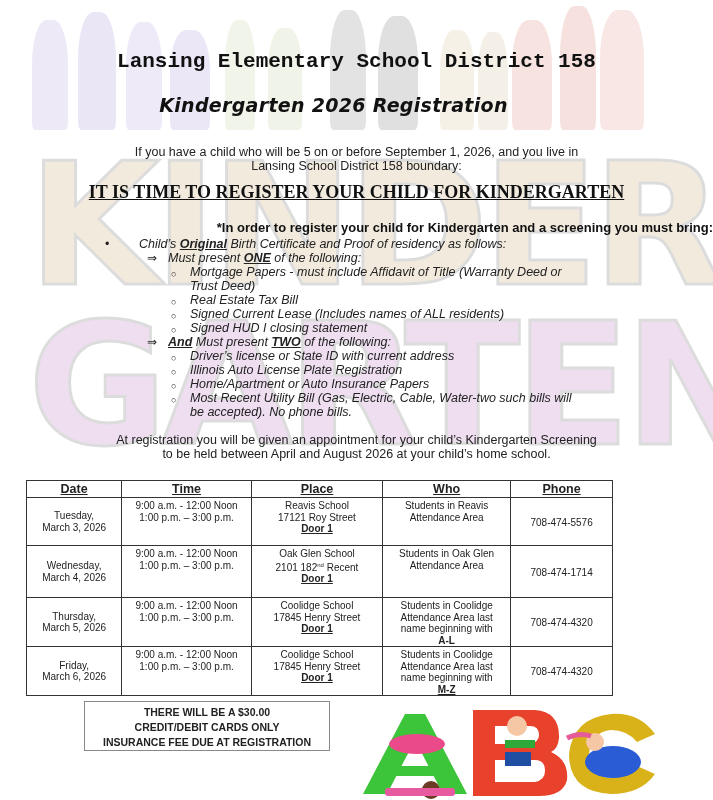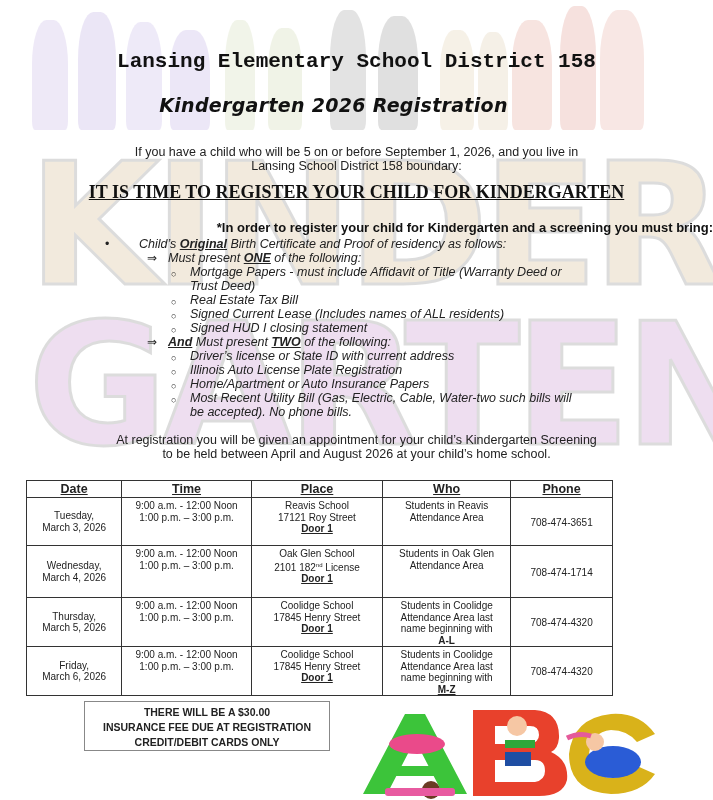--- a/index.html
+++ b/index.html
@@ -145,34 +145,34 @@
         </td>
       <td>
           <div>Reavis School</div>
           <div>17121 Roy Street</div>
           <span class="door">Door 1</span>
         </td>
       <td>
           <div>Students in Reavis</div>
           <div>Attendance Area</div>
         </td>
-      <td class="phone">708-474-3651</td>
+      <td class="phone">708-474-5576</td>
     </tr>
     <tr style="height:52px;">
       <td class="date">
           <div>Wednesday,</div>
           <div>March 4, 2026</div>
         </td>
       <td>
           <div>9:00 a.m. - 12:00 Noon</div>
           <div>1:00 p.m. – 3:00 p.m.</div>
         </td>
       <td>
           <div>Oak Glen School</div>
-          <div><span>2101 182</span><sup style="font-size:6px;">nd</sup><span> License</span></div>
+          <div><span>2101 182</span><sup style="font-size:6px;">nd</sup><span> Recent</span></div>
           <span class="door">Door 1</span>
         </td>
       <td>
           <div>Students in Oak Glen</div>
           <div>Attendance Area</div>
         </td>
       <td class="phone">708-474-1714</td>
     </tr>
     <tr style="height:48px;">
       <td class="date">
@@ -216,22 +216,22 @@
           <div>name beginning with</div>
           <span class="letters ul">M-Z</span>
         </td>
       <td class="phone">708-474-4320</td>
     </tr>
   </tbody>
 </table>
 
 <div class="abs feebox">
   <div>THERE WILL BE A $30.00</div>
+  <div>CREDIT/DEBIT CARDS ONLY</div>
   <div>INSURANCE FEE DUE AT REGISTRATION</div>
-  <div>CREDIT/DEBIT CARDS ONLY</div>
 </div>
 
 <div class="abs abc">
   <svg width="320" height="96" viewBox="0 0 320 96">
 
     <polygon points="8,90 50,10 70,10 112,90 88,90 60,36 32,90" fill="#3cc43a"></polygon>
     <polygon points="45,62 75,62 80,72 40,72" fill="#3cc43a"></polygon>
     <ellipse cx="62" cy="40" rx="28" ry="10" fill="#ea4a8a"></ellipse>
     <circle cx="76" cy="86" r="9" fill="#6b3b24"></circle>
     <rect x="30" y="84" width="70" height="8" fill="#e85aa0" rx="3"></rect>

